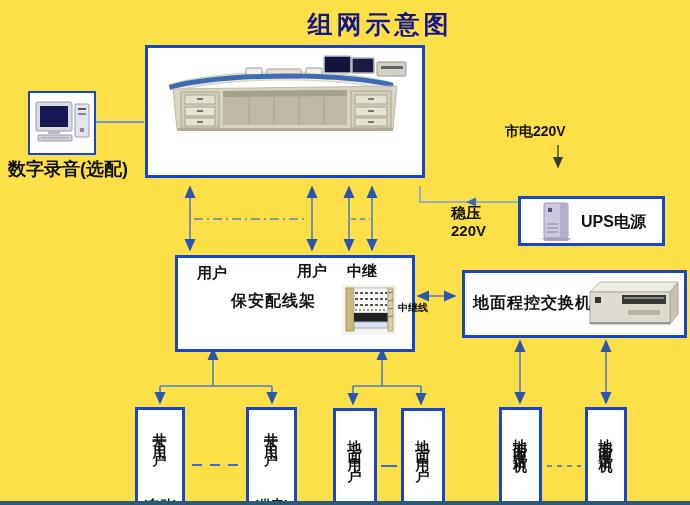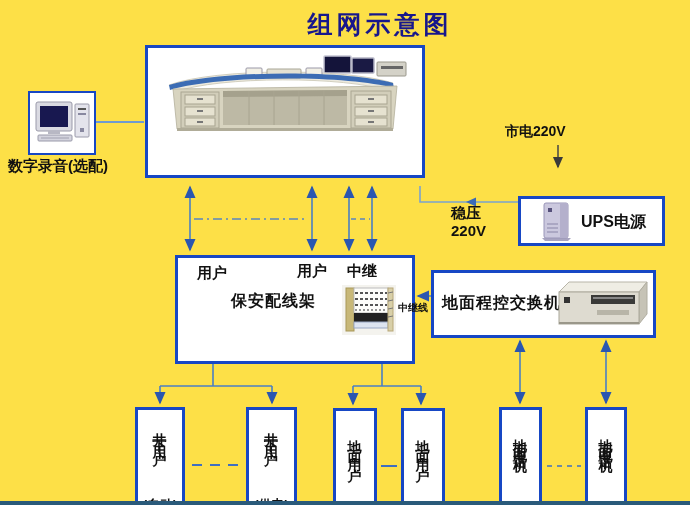--- a/index.html
+++ b/index.html
@@ -130,21 +130,21 @@
         <rect x="13" y="33" width="12" height="3" fill="#b8b8c4"></rect>
         <rect x="3" y="37" width="34" height="6" rx="1" fill="#d4d4de" stroke="#9a9aaa"></rect>
         <line x1="6" y1="40" x2="34" y2="40" stroke="#a0a0b0" stroke-width="1"></line>
         <rect x="40" y="6" width="14" height="33" rx="1" fill="#e4e4ec" stroke="#9a9aaa"></rect>
         <rect x="43" y="10" width="8" height="2" fill="#555"></rect>
         <rect x="43" y="15" width="8" height="2" fill="#8888a0"></rect>
         <rect x="45" y="30" width="4" height="4" fill="#8888a0"></rect>
       </svg>
     </div>
   </div>
-  <div class="lbl" style="left:8px;top:157px;width:125px;font-size:15px;font-weight:600;">数字录音(选配)</div>
+  <div class="lbl" style="left:8px;top:157px;width:125px;font-size:18px;font-weight:600;">数字录音(选配)</div>
 
   <div class="lbl" style="left:505px;top:123px;font-size:14px;font-weight:600;text-align:center;">市电220V</div>
 
   <div class="box" style="left:518px;top:172px;width:147px;height:50px;margin-top:24px;">
     <div class="icon" style="left:14px;top:3px;">
       <svg width="42" height="40" viewBox="0 0 42 40">
         <polygon points="7,36 36,36 33,39 10,39" fill="#a8a4c0"></polygon>
         <rect x="9" y="1" width="24" height="35" rx="2" fill="#cbc8de" stroke="#9a96b8"></rect>
         <rect x="25" y="1" width="8" height="35" fill="#b4b0cc"></rect>
         <rect x="13" y="6" width="4" height="4" fill="#55507a"></rect>
@@ -154,21 +154,21 @@
       </svg>
     </div>
     <div class="lbl boldlbl" style="left:60px;top:13px;font-size:16px;">UPS电源</div>
   </div>
 
   <div class="lbl" style="left:451px;top:204px;font-size:15px;font-weight:600;line-height:18px;">
     <div>稳压</div>
     <div>220V</div>
   </div>
 
-  <div class="box" style="left:175px;top:255px;width:240px;height:109px;">
+  <div class="box" style="left:175px;top:255px;width:240px;height:97px;">
     <div class="lbl" style="left:19px;top:6px;font-size:15px;font-weight:600;">用户</div>
     <div class="lbl" style="left:119px;top:4px;font-size:15px;font-weight:600;">用户</div>
     <div class="lbl" style="left:169px;top:4px;font-size:15px;font-weight:600;">中继</div>
     <div class="lbl boldlbl" style="left:53px;top:33px;font-size:16px;letter-spacing:1px;">保安配线架</div>
     <div class="icon" style="left:164px;top:27px;">
       <svg width="54" height="50" viewBox="0 0 54 50">
         <rect x="0" y="0" width="54" height="50" fill="#f4f3ee"></rect>
         <rect x="4" y="3" width="8" height="43" fill="#c8b878" stroke="#a89858"></rect>
         <rect x="12" y="3" width="34" height="25" fill="#fdfdfa" stroke="#bbb"></rect>
         <line x1="13" y1="8" x2="45" y2="8" stroke="#555" stroke-width="2" stroke-dasharray="3 2"></line>
@@ -181,21 +181,21 @@
         <line x1="46" y1="8" x2="51" y2="7" stroke="#777"></line>
         <line x1="46" y1="16" x2="51" y2="15" stroke="#777"></line>
         <line x1="46" y1="24" x2="51" y2="23" stroke="#777"></line>
         <line x1="46" y1="32" x2="51" y2="31" stroke="#777"></line>
       </svg>
     </div>
   </div>
 
   <div class="lbl" style="left:398px;top:301px;font-size:10px;font-weight:600;">中继线</div>
 
-  <div class="box" style="left:431px;top:270px;width:225px;height:68px;padding-left:48px;">
+  <div class="box" style="left:462px;top:270px;width:225px;height:68px;padding-left:48px;">
     <div class="lbl boldlbl" style="left:8px;top:20px;font-size:16px;letter-spacing:1px;">地面程控交换机</div>
     <div class="icon" style="left:117px;top:5px;">
       <svg width="101" height="54" viewBox="0 0 101 54">
         <polygon points="8,14 18,4 96,4 88,14" fill="#efede4" stroke="#b8b5a8"></polygon>
         <polygon points="88,14 96,4 96,36 88,46" fill="#c6c3b6" stroke="#b0ada0"></polygon>
         <rect x="8" y="14" width="80" height="32" fill="#dedbd0" stroke="#aaa79a"></rect>
         <rect x="13" y="19" width="6" height="6" fill="#333"></rect>
         <rect x="40" y="17" width="44" height="9" fill="#3a3a38"></rect>
         <rect x="42" y="19" width="40" height="2" fill="#888"></rect>
         <rect x="46" y="32" width="32" height="5" fill="#b8b5a8"></rect>

